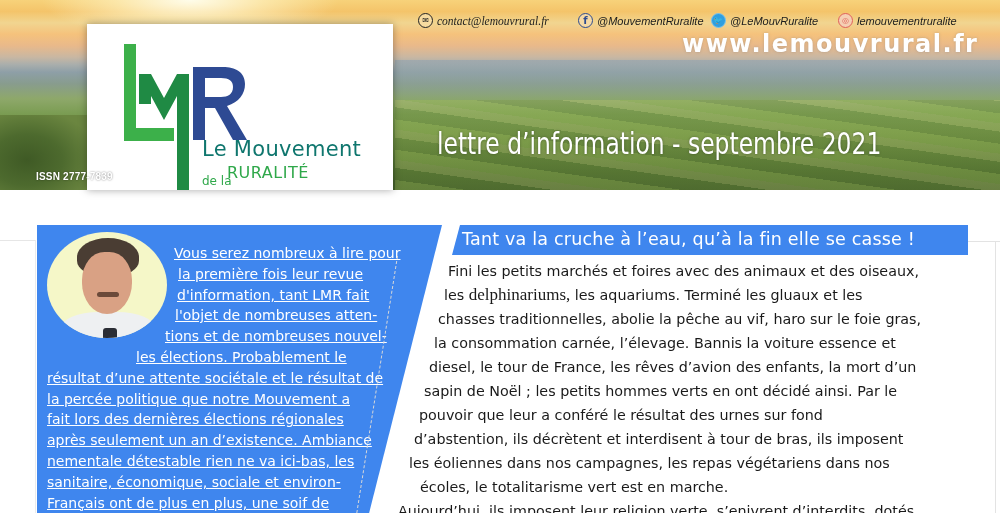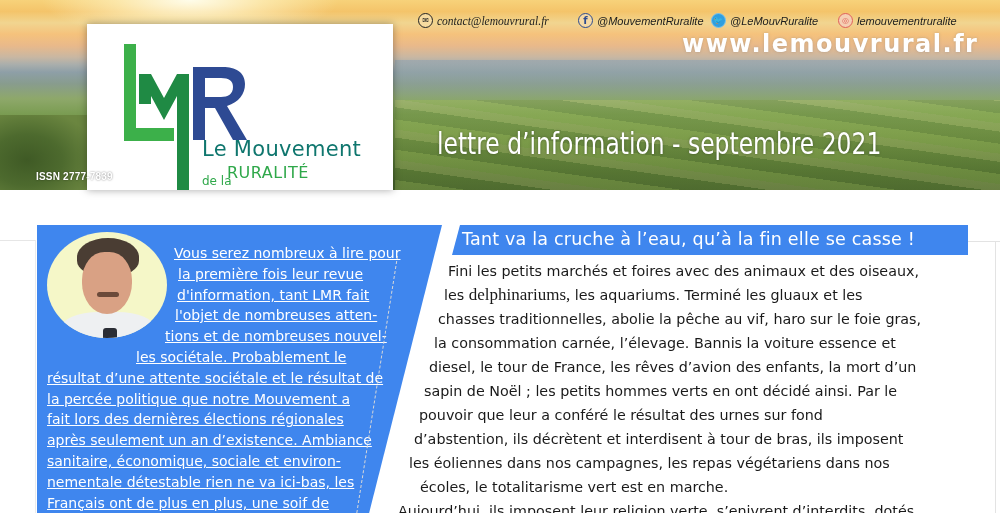--- a/index.html
+++ b/index.html
@@ -220,27 +220,27 @@
   <div class="mustache"></div>
   <div class="tie"></div>
 </div>
 
 <div class="intro-text">
   <span class="ln" style="padding-left:127px">Vous serez nombreux à lire pour</span>
   <span class="ln" style="padding-left:131px">la première fois leur revue</span>
   <span class="ln" style="padding-left:130px">d'information, tant LMR  fait</span>
   <span class="ln" style="padding-left:128px">l'objet de nombreuses atten-</span>
   <span class="ln" style="padding-left:118px">tions et de nombreuses nouvel-</span>
-  <span class="ln" style="padding-left:89px">les sociétale. Probablement le</span>
+  <span class="ln" style="padding-left:89px">les élections. Probablement le</span>
   <span class="ln">résultat d’une attente sociétale et le résultat de</span>
   <span class="ln">la percée politique que notre Mouvement a</span>
   <span class="ln">fait lors des dernières élections régionales</span>
   <span class="ln">après seulement un an d’existence. Ambiance</span>
+  <span class="ln">nementale détestable rien ne va ici-bas, les</span>
   <span class="ln">sanitaire, économique, sociale et environ-</span>
-  <span class="ln">nementale détestable rien ne va ici-bas, les</span>
   <span class="ln">Français ont de plus en plus, une soif de</span>
 
 </div>
 
 <div class="title-bar"></div>
 <div class="title-text">Tant va la cruche à l’eau, qu’à la fin elle se casse !</div>
 <div class="right-frame-top"></div>
 <div class="right-frame-side"></div>
 <div class="article-frame"></div>
 

